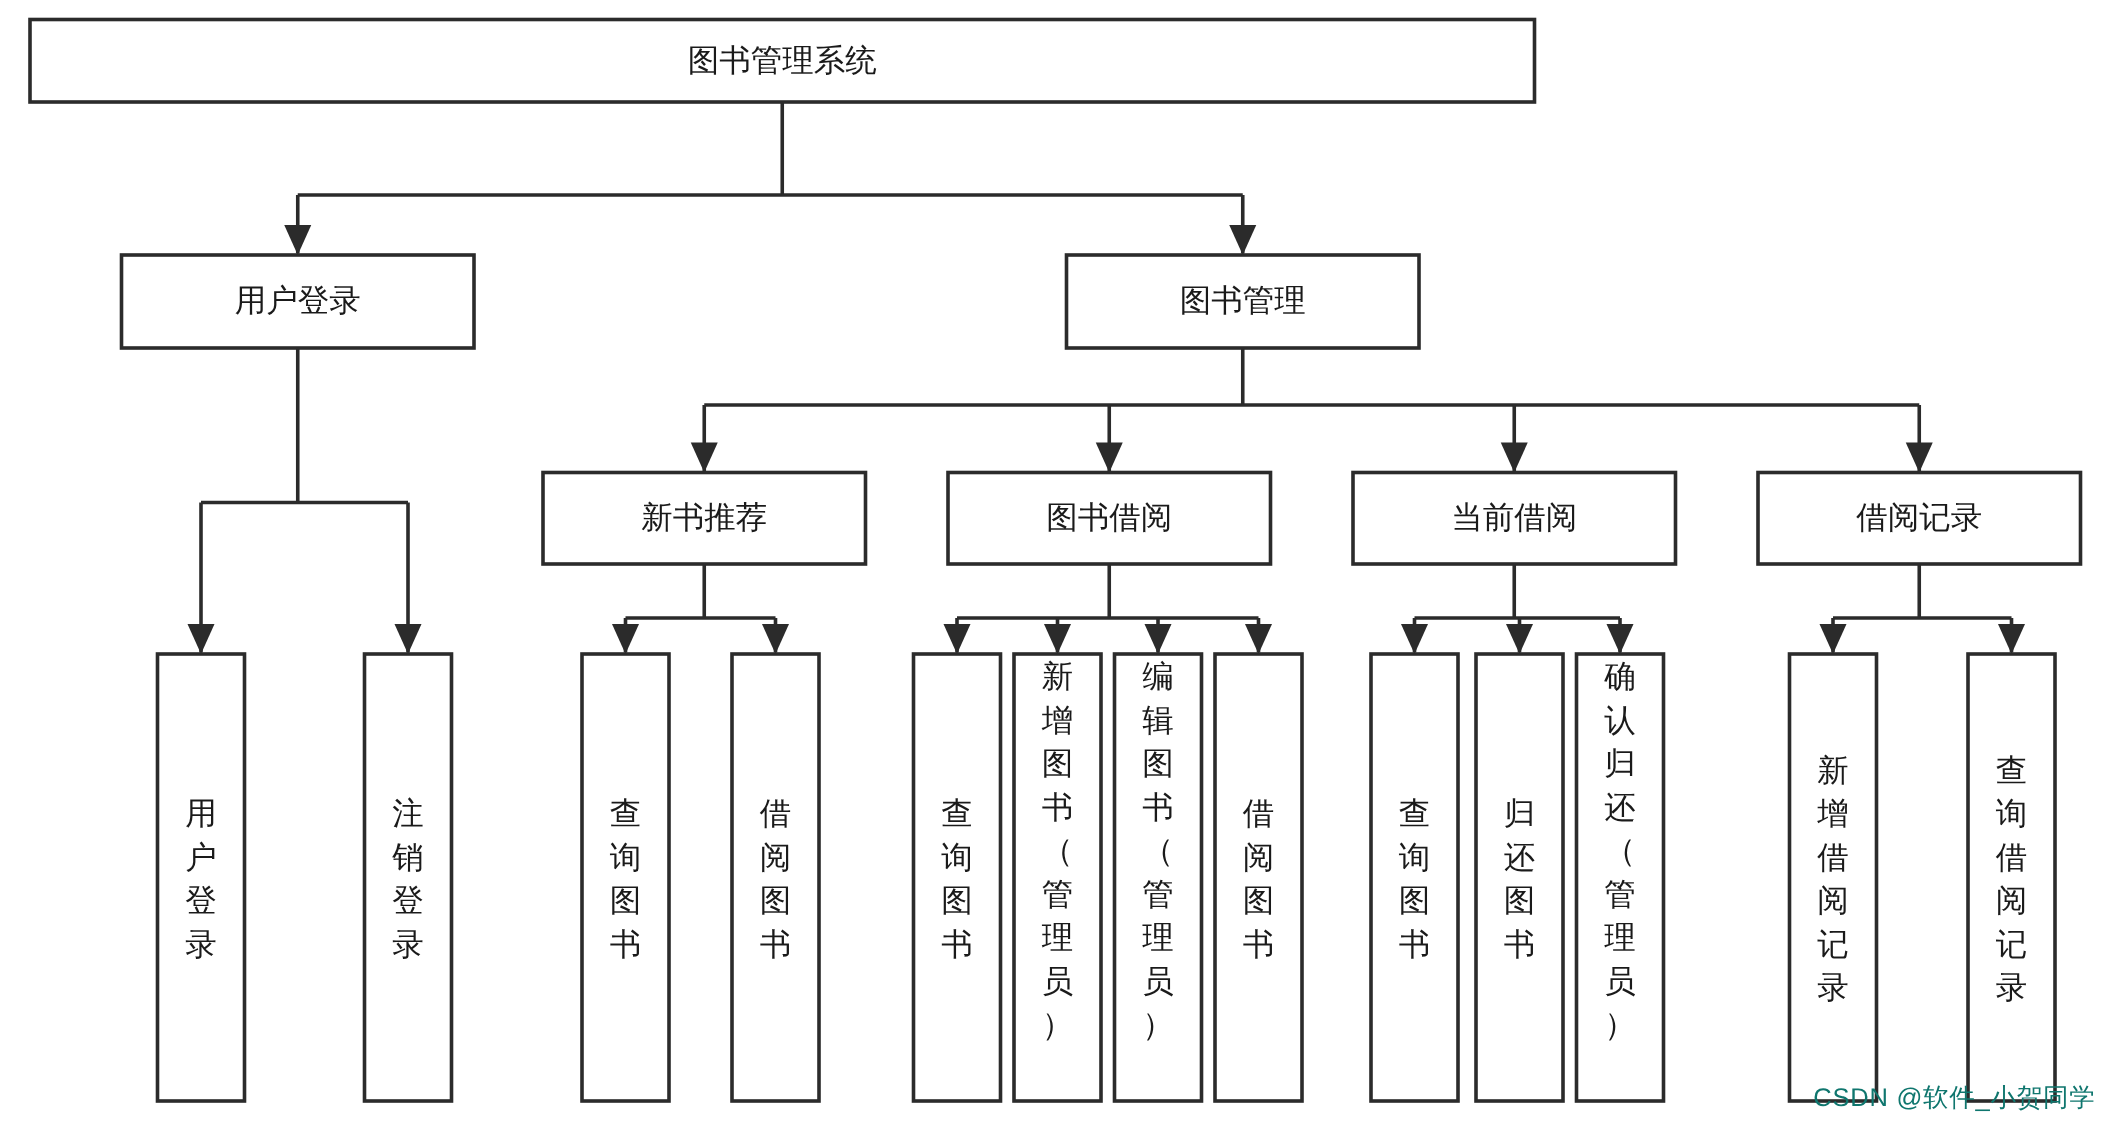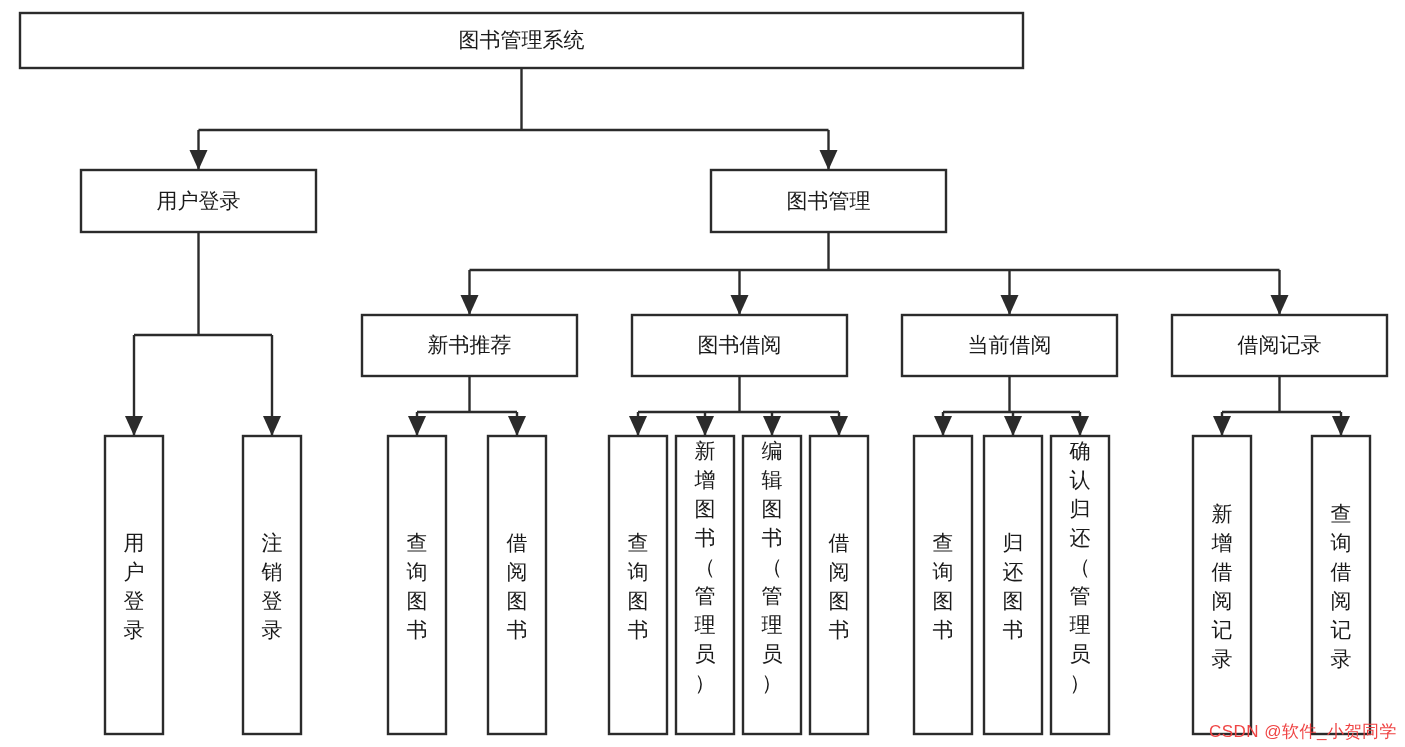--- a/index.html
+++ b/index.html
@@ -55,21 +55,21 @@
     font-size: 21px;
     fill: #1a1a1a;
     text-anchor: middle;
   }
   .watermark-text {
     position: absolute;
     right: 8px;
     bottom: 4px;
     font-family: "Liberation Sans", "DejaVu Sans", sans-serif;
     font-size: 17px;
-    color: #ef4444;
+    color: #0f766e;
     white-space: nowrap;
     letter-spacing: 0.5px;
   }
 </style>
 </head>
 <body>
 
 <div id="diagram-root">
   <svg class="diagram-svg" viewBox="0 0 1405 747">
     <g id="connectors-layer">

